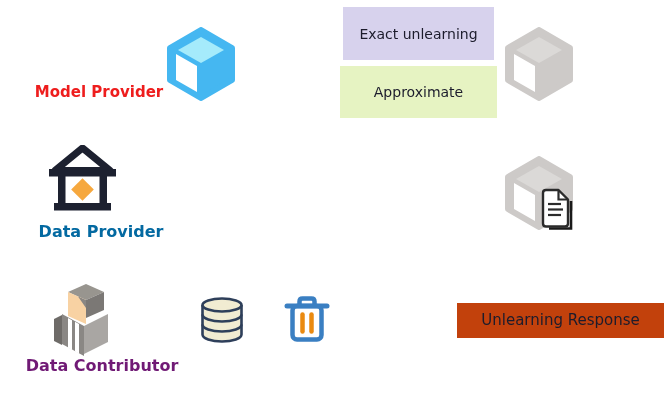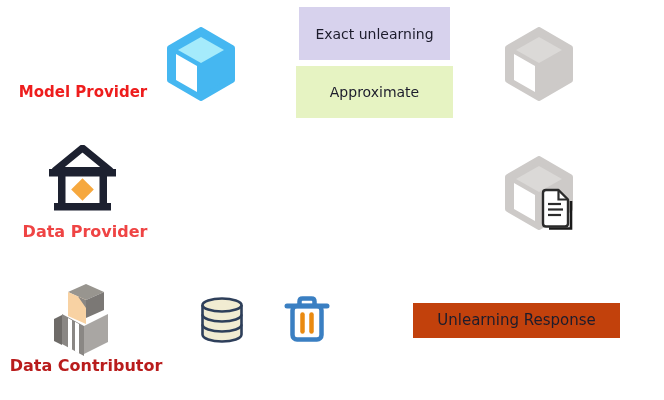--- a/index.html
+++ b/index.html
@@ -3,34 +3,34 @@
 <meta charset="utf-8">
 <style>
   html,body{margin:0;padding:0;background:#fff;}
   #canvas{
     position:relative;width:664px;height:400px;background:#ffffff;
     font-family:"DejaVu Sans","Liberation Sans",sans-serif;overflow:hidden;
   }
   .abs{position:absolute;}
   .tagbox{
     position:absolute;display:flex;align-items:center;justify-content:center;
-    text-align:center;color:#1c1c2c;
+    text-align:center;color:#1c1c2c;margin-left:44px;
   }
   .tagbox.small{font-size:14px;line-height:18px;}
   .tagbox.wide{font-size:15px;line-height:19px;}
   .actor-label{
-    position:absolute;text-align:center;font-weight:bold;font-size:15px;line-height:17px;
+    position:absolute;text-align:center;font-weight:bold;font-size:15px;line-height:17px;padding-left:16px;
   }
   #exact-box{left:299px;top:7px;width:151px;height:53px;background:#d7d2ed;}
   #approx-box{left:296px;top:66px;width:157px;height:52px;background:#e6f3c2;flex-direction:row;}
   #request-box{left:163px;top:175px;width:209px;height:35px;background:#fbd2d5;}
   #response-box{left:413px;top:303px;width:207px;height:35px;background:#c2410c;}
   #model-provider-label{left:0;top:84px;width:166px;color:#ee1d1d;}
-  #data-provider-label{left:0;top:223px;width:170px;color:#ef4444;font-size:16px;}
-  #data-contributor-label{left:0;top:357px;width:172px;color:#b91c1c;font-size:16px;}
+  #data-provider-label{left:0;top:223px;width:170px;color:#0369a1;font-size:16px;}
+  #data-contributor-label{left:0;top:357px;width:172px;color:#701a75;font-size:16px;}
   #model-cube{left:166px;top:27px;}
   #unlearned-cube-top{left:504px;top:27px;}
   #unlearned-cube-mid{left:504px;top:156px;}
   #doc-icon{left:540px;top:187px;z-index:3;}
   #bank-icon{left:47px;top:145px;}
   #person-icon{left:54px;top:282px;}
   #db-icon{left:200px;top:296px;}
   #trash-icon{left:283px;top:295px;}
   svg{display:block;}
 </style>

